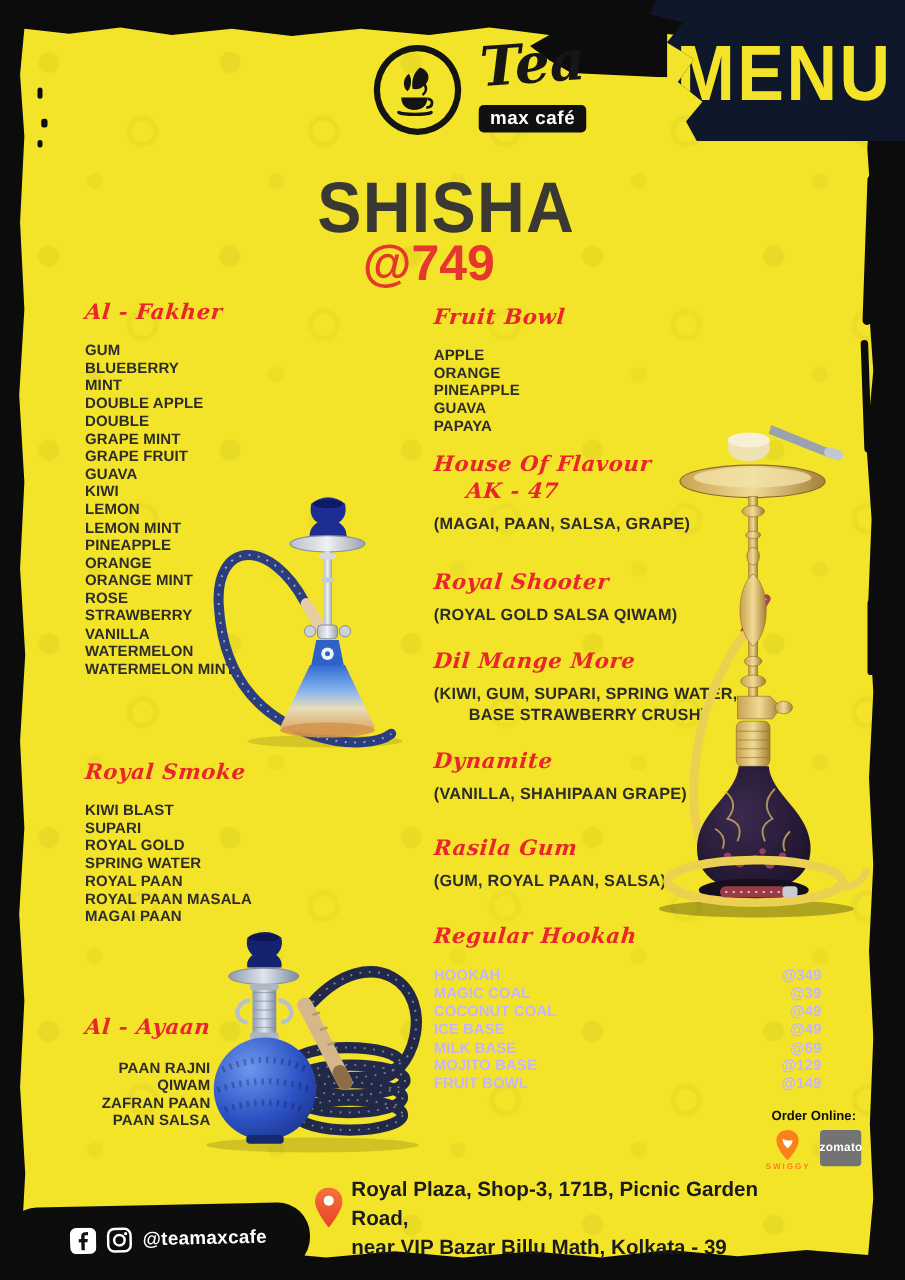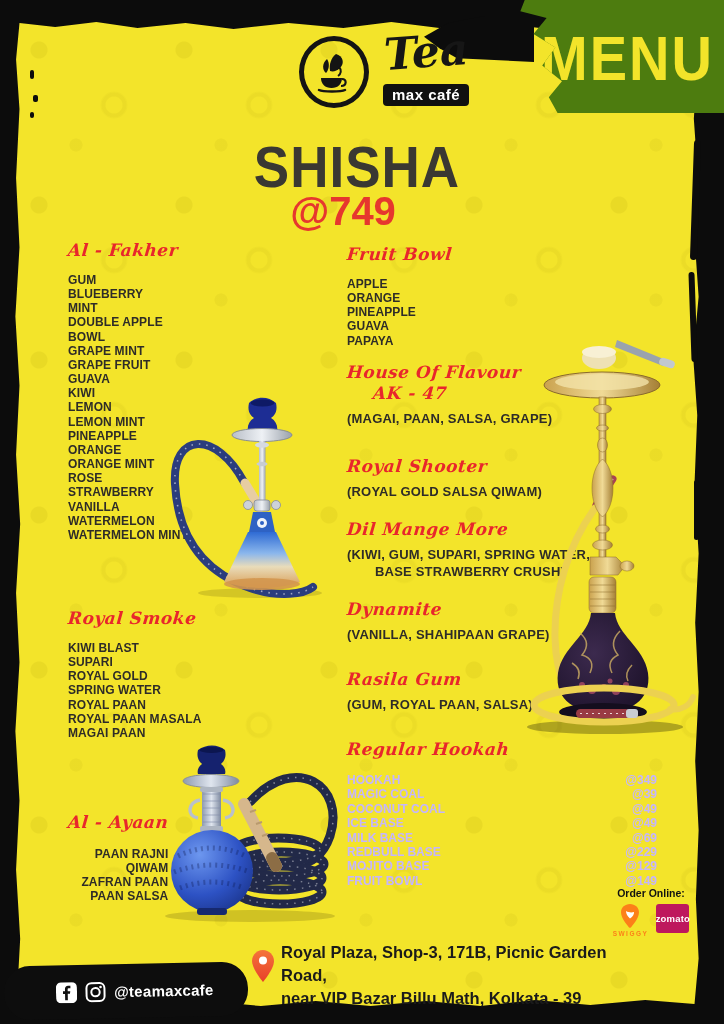--- a/index.html
+++ b/index.html
@@ -12,21 +12,21 @@
     99.2% 99.6%,92% 99.2%,84% 99.7%,76% 99.2%,68% 99.8%,60% 99.3%,52% 99.8%,44% 99.3%,36% 99.8%,28% 99.3%,20% 99.8%,12% 99.3%,5% 99.8%,
     0.4% 99.4%,0.9% 93%,0.3% 86%,0.8% 79%,0.2% 72%,0.8% 65%,0.3% 58%,0.9% 51%,0.3% 44%,0.8% 37%,0.2% 30%,0.8% 23%,0.3% 16%,0.8% 9%,0.3% 4%);}
   .panel::before{content:"";position:absolute;inset:0;opacity:.55;
     background-image:
       radial-gradient(circle 9px at 25px 30px, rgba(150,135,0,.18) 8px, transparent 9px),
       radial-gradient(circle 14px at 100px 85px, transparent 8px, rgba(150,135,0,.13) 9px 12px, transparent 14px),
       radial-gradient(circle 7px at 62px 125px, rgba(150,135,0,.12) 6px, transparent 7px);
     background-size:145px 155px;}
   .brush{position:absolute;left:424px;top:16px;width:110px;height:46px;background:#0c0c0c;
     clip-path:polygon(0 45%,22% 15%,55% 0,100% 0,100% 100%,30% 92%,14% 70%);}
-  .menu-block{position:absolute;left:505px;top:0;width:219px;height:113px;background:#4d7c0f;
+  .menu-block{position:absolute;left:505px;top:0;width:219px;height:113px;background:#0f172a;
     clip-path:polygon(9% 0,100% 0,100% 100%,24% 100%,20% 86%,26% 72%,17% 58%,23% 42%,13% 30%,19% 16%,7% 10%);}
   .menu-text{position:absolute;right:10px;top:22px;font-size:56px;font-weight:700;color:#F3E42A;
     letter-spacing:2px;transform:scaleY(1.12);transform-origin:top;}
   .streak{position:absolute;background:#0c0c0c;border-radius:4px;}
   .speck{position:absolute;background:#0c0c0c;border-radius:2px;}
   
   .logo-circle{position:absolute;left:299px;top:36px;width:60px;height:62px;border:5px solid #141414;border-radius:50%;
     display:flex;align-items:center;justify-content:center;}
   .logo-tea{position:absolute;left:384px;top:26px;font-family:"DejaVu Serif",serif;font-style:italic;font-weight:700;
     font-size:44px;color:#161616;transform:rotate(-4deg);}
@@ -48,21 +48,21 @@
   .price-row{display:flex;justify-content:space-between;font-weight:700;font-size:12px;line-height:14.4px;color:#c4b5fd;}
   .hk{position:absolute;}
   
   .pin{position:absolute;left:252px;top:950px;}
   .addr{position:absolute;left:281px;top:941px;width:330px;font-weight:700;font-size:16.5px;line-height:23px;color:#1b1b1b;}
   .order{position:absolute;left:608px;top:887px;width:86px;text-align:center;}
   .oo-label{font-weight:700;font-size:10.5px;color:#111;}
   .oo-logos{display:flex;align-items:flex-start;justify-content:center;gap:8px;margin-top:5px;}
   .swiggy{display:flex;flex-direction:column;align-items:center;}
   .swiggy-label{font-size:6.5px;font-weight:700;color:#FC8019;letter-spacing:1.5px;margin-top:2px;}
-  .zomato{width:33px;height:29px;background:#be185d;border-radius:3px;color:#fff;font-weight:700;font-size:9.5px;
+  .zomato{width:33px;height:29px;background:#737373;border-radius:3px;color:#fff;font-weight:700;font-size:9.5px;
     display:flex;align-items:center;justify-content:center;letter-spacing:.2px;}
   .social-blob{position:absolute;left:4px;top:964px;width:244px;height:54px;background:#0d0d0d;border-radius:26px;
     transform:rotate(-1.2deg);display:flex;align-items:center;gap:8px;padding-left:52px;box-sizing:border-box;}
   .handle{color:#fff;font-weight:600;font-size:15px;letter-spacing:.3px;}
 </style>
 </head>
 <body>
 
 <div class="page">
   <div class="panel"></div>
@@ -97,21 +97,21 @@
   </div>
 
   <section class="sec" style="left:68px;top:240px;">
     <h2 class="script-h">Al - Fakher</h2>
     <ul class="menu-list">
 
     <li>GUM</li>
         <li>BLUEBERRY</li>
         <li>MINT</li>
         <li>DOUBLE APPLE</li>
-        <li>BOWL</li>
+        <li>DOUBLE</li>
         <li>GRAPE MINT</li>
         <li>GRAPE FRUIT</li>
         <li>GUAVA</li>
         <li>KIWI</li>
         <li>LEMON</li>
         <li>LEMON MINT</li>
         <li>PINEAPPLE</li>
         <li>ORANGE</li>
         <li>ORANGE MINT</li>
         <li>ROSE</li>
@@ -209,24 +209,20 @@
         <div class="price-row">
           <span>ICE BASE</span>
           <span>@49</span>
         </div>
 
         <div class="price-row">
           <span>MILK BASE</span>
           <span>@69</span>
         </div>
 
-        <div class="price-row">
-          <span>REDBULL BASE</span>
-          <span>@229</span>
-        </div>
 
         <div class="price-row">
           <span>MOJITO BASE</span>
           <span>@129</span>
         </div>
 
         <div class="price-row">
           <span>FRUIT BOWL</span>
           <span>@149</span>
         </div>

